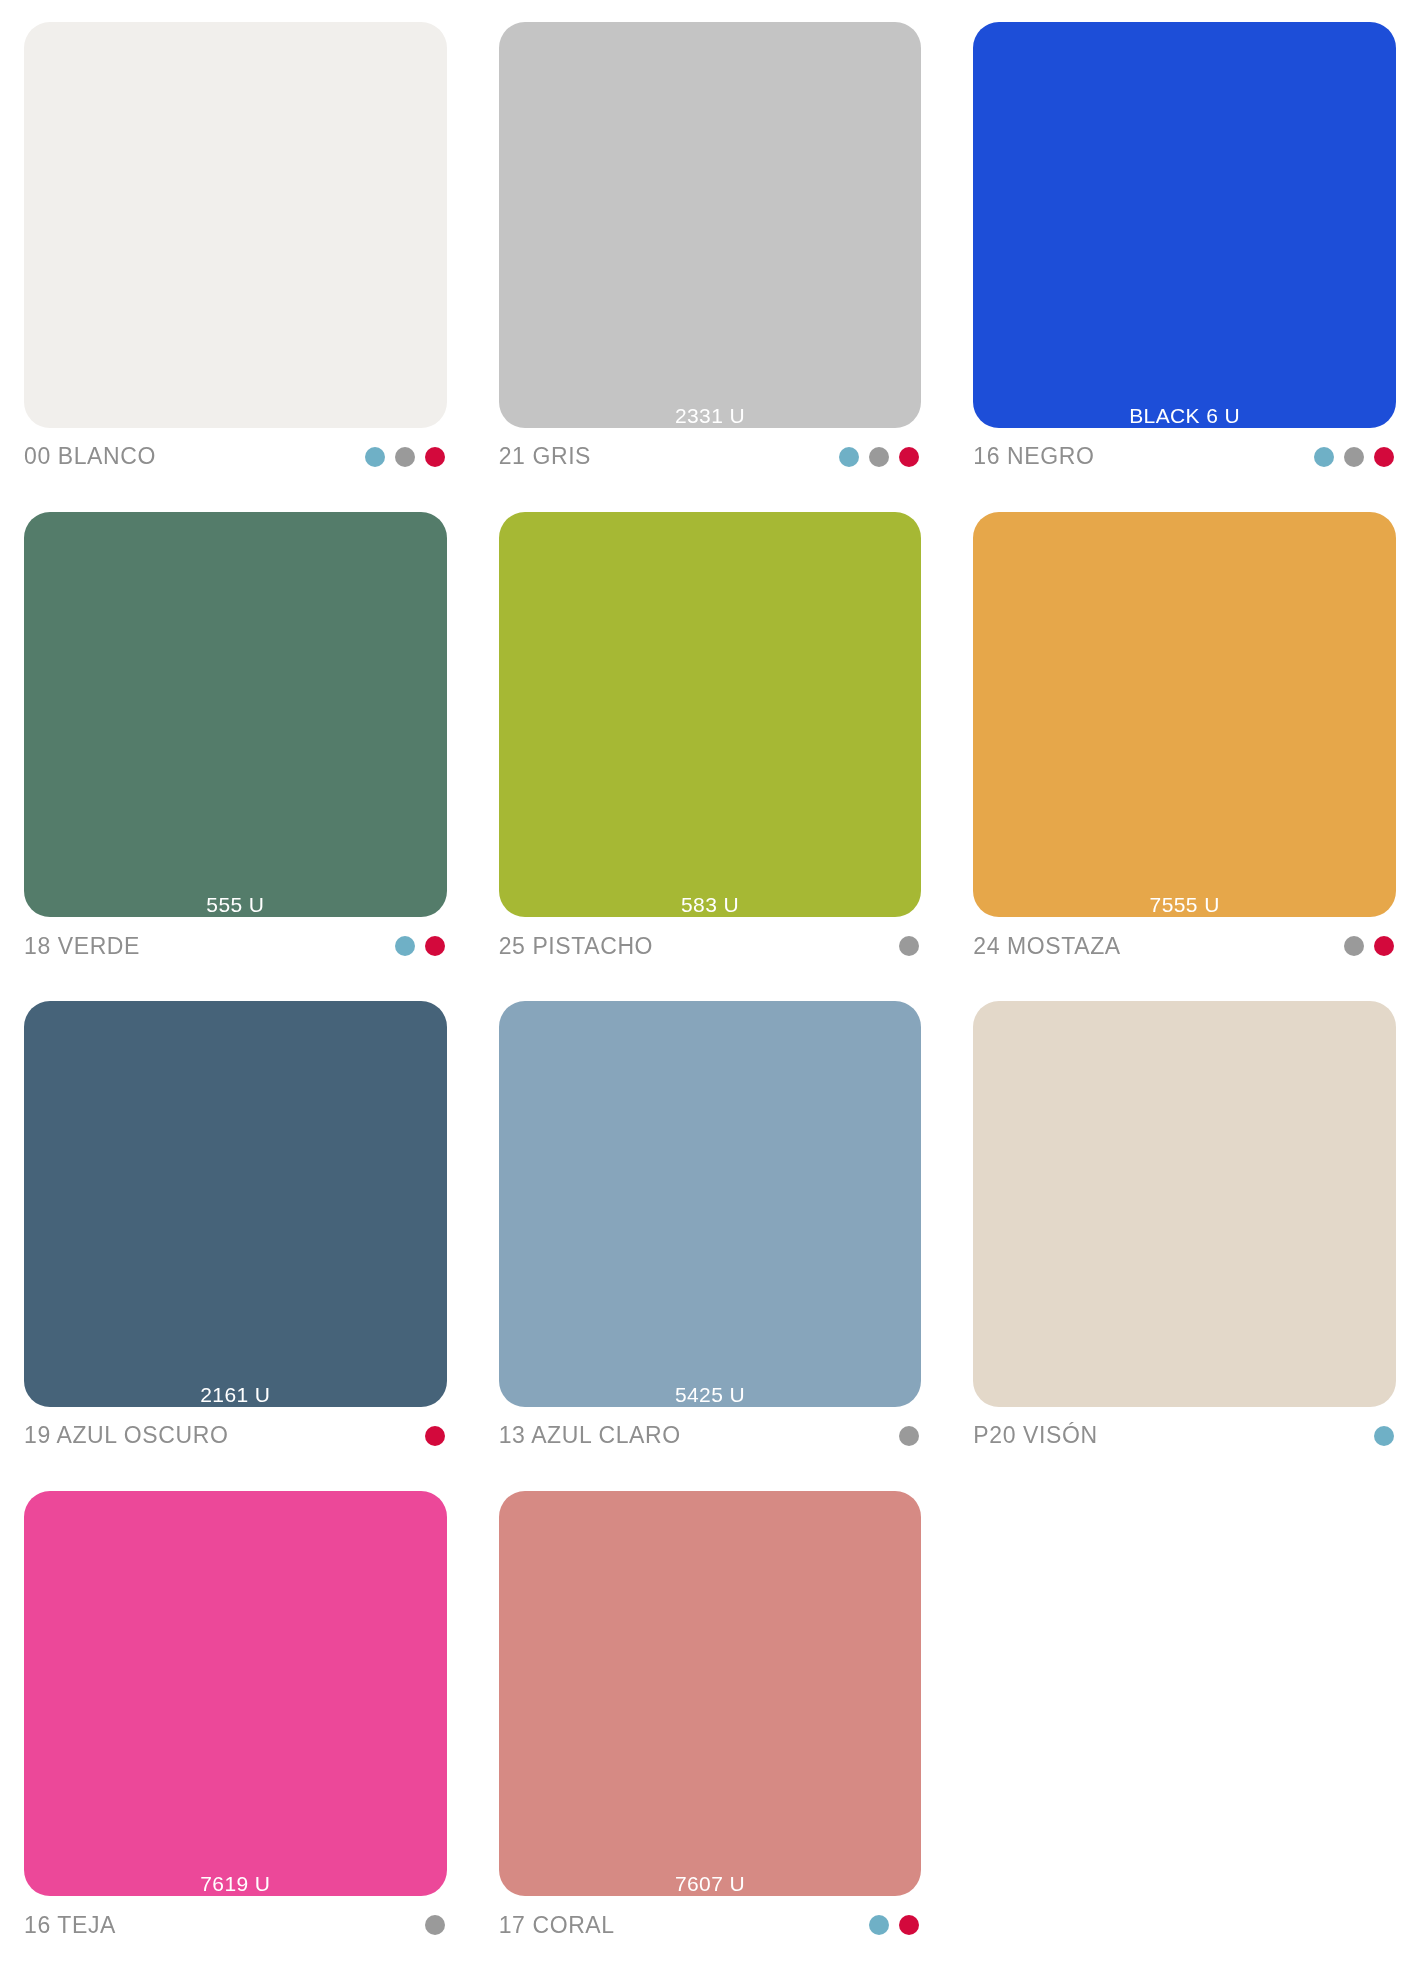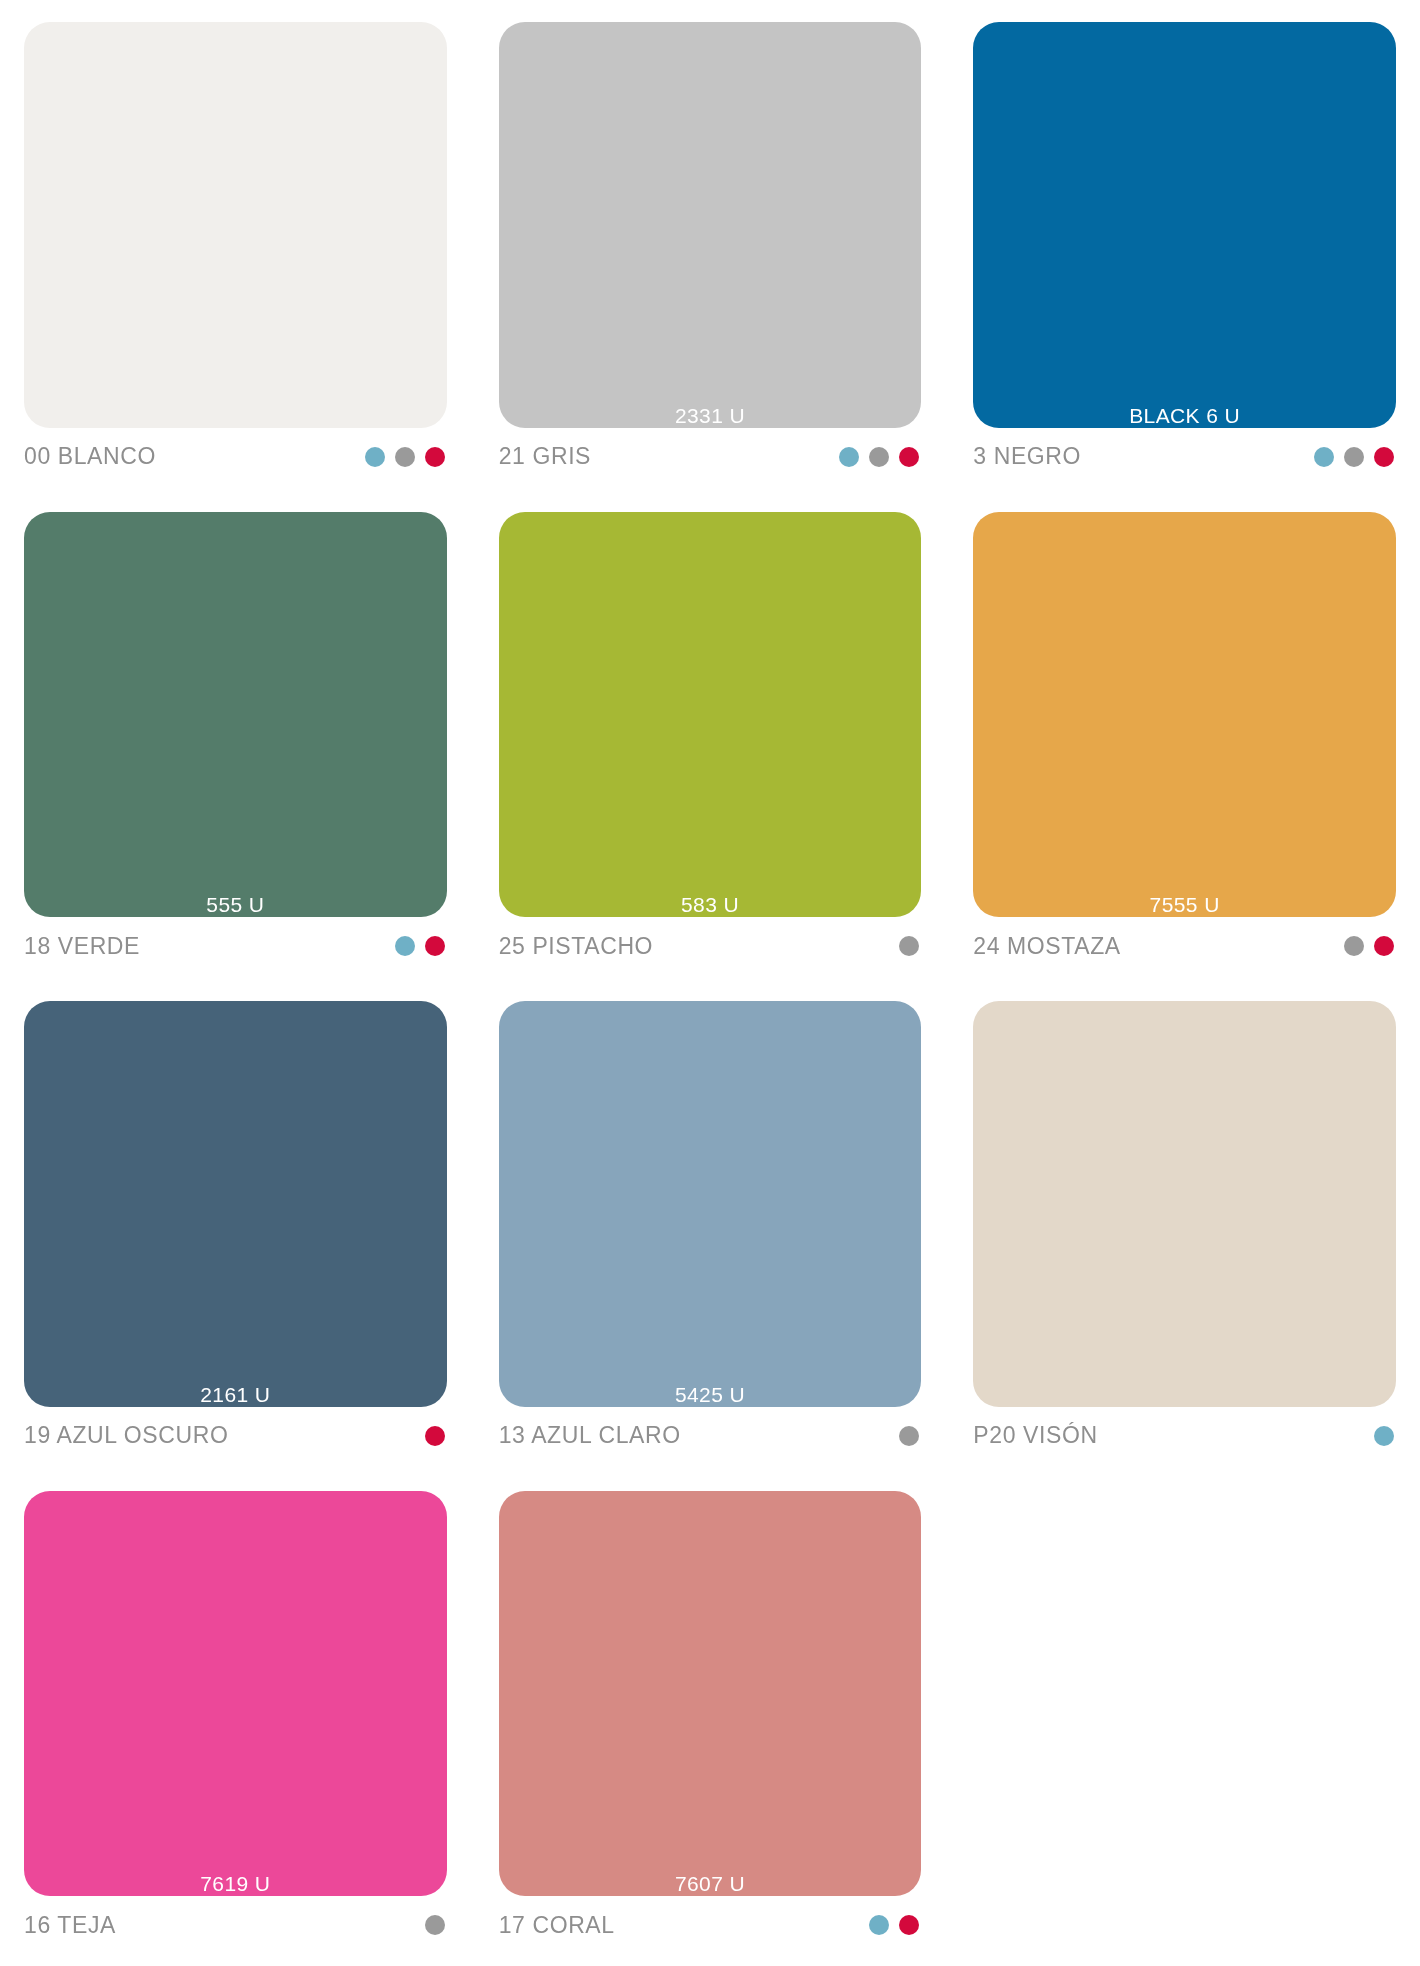--- a/index.html
+++ b/index.html
@@ -110,25 +110,25 @@
       <div class="swatch-footer">
         <span class="swatch-name">21 GRIS</span>
         <span class="tag-dots">
           <span class="tag-dot" style="background: rgb(111, 176, 198);"></span>
           <span class="tag-dot" style="background: rgb(154, 154, 154);"></span>
           <span class="tag-dot" style="background: rgb(211, 9, 60);"></span>
         </span>
       </div>
     </div>
     <div class="swatch-cell">
-      <div class="swatch-chip" style="background: #0369a1;">
+      <div class="swatch-chip" style="background: #1d4ed8;">
         <span class="swatch-code" style="color: rgb(255, 255, 255);">BLACK 6 U</span>
       </div>
       <div class="swatch-footer">
-        <span class="swatch-name">3 NEGRO</span>
+        <span class="swatch-name">16 NEGRO</span>
         <span class="tag-dots">
           <span class="tag-dot" style="background: rgb(111, 176, 198);"></span>
           <span class="tag-dot" style="background: rgb(154, 154, 154);"></span>
           <span class="tag-dot" style="background: rgb(211, 9, 60);"></span>
         </span>
       </div>
     </div>
     <div class="swatch-cell">
       <div class="swatch-chip" style="background: rgb(84, 124, 106);">
         <span class="swatch-code" style="color: rgb(255, 255, 255);">555 U</span>

